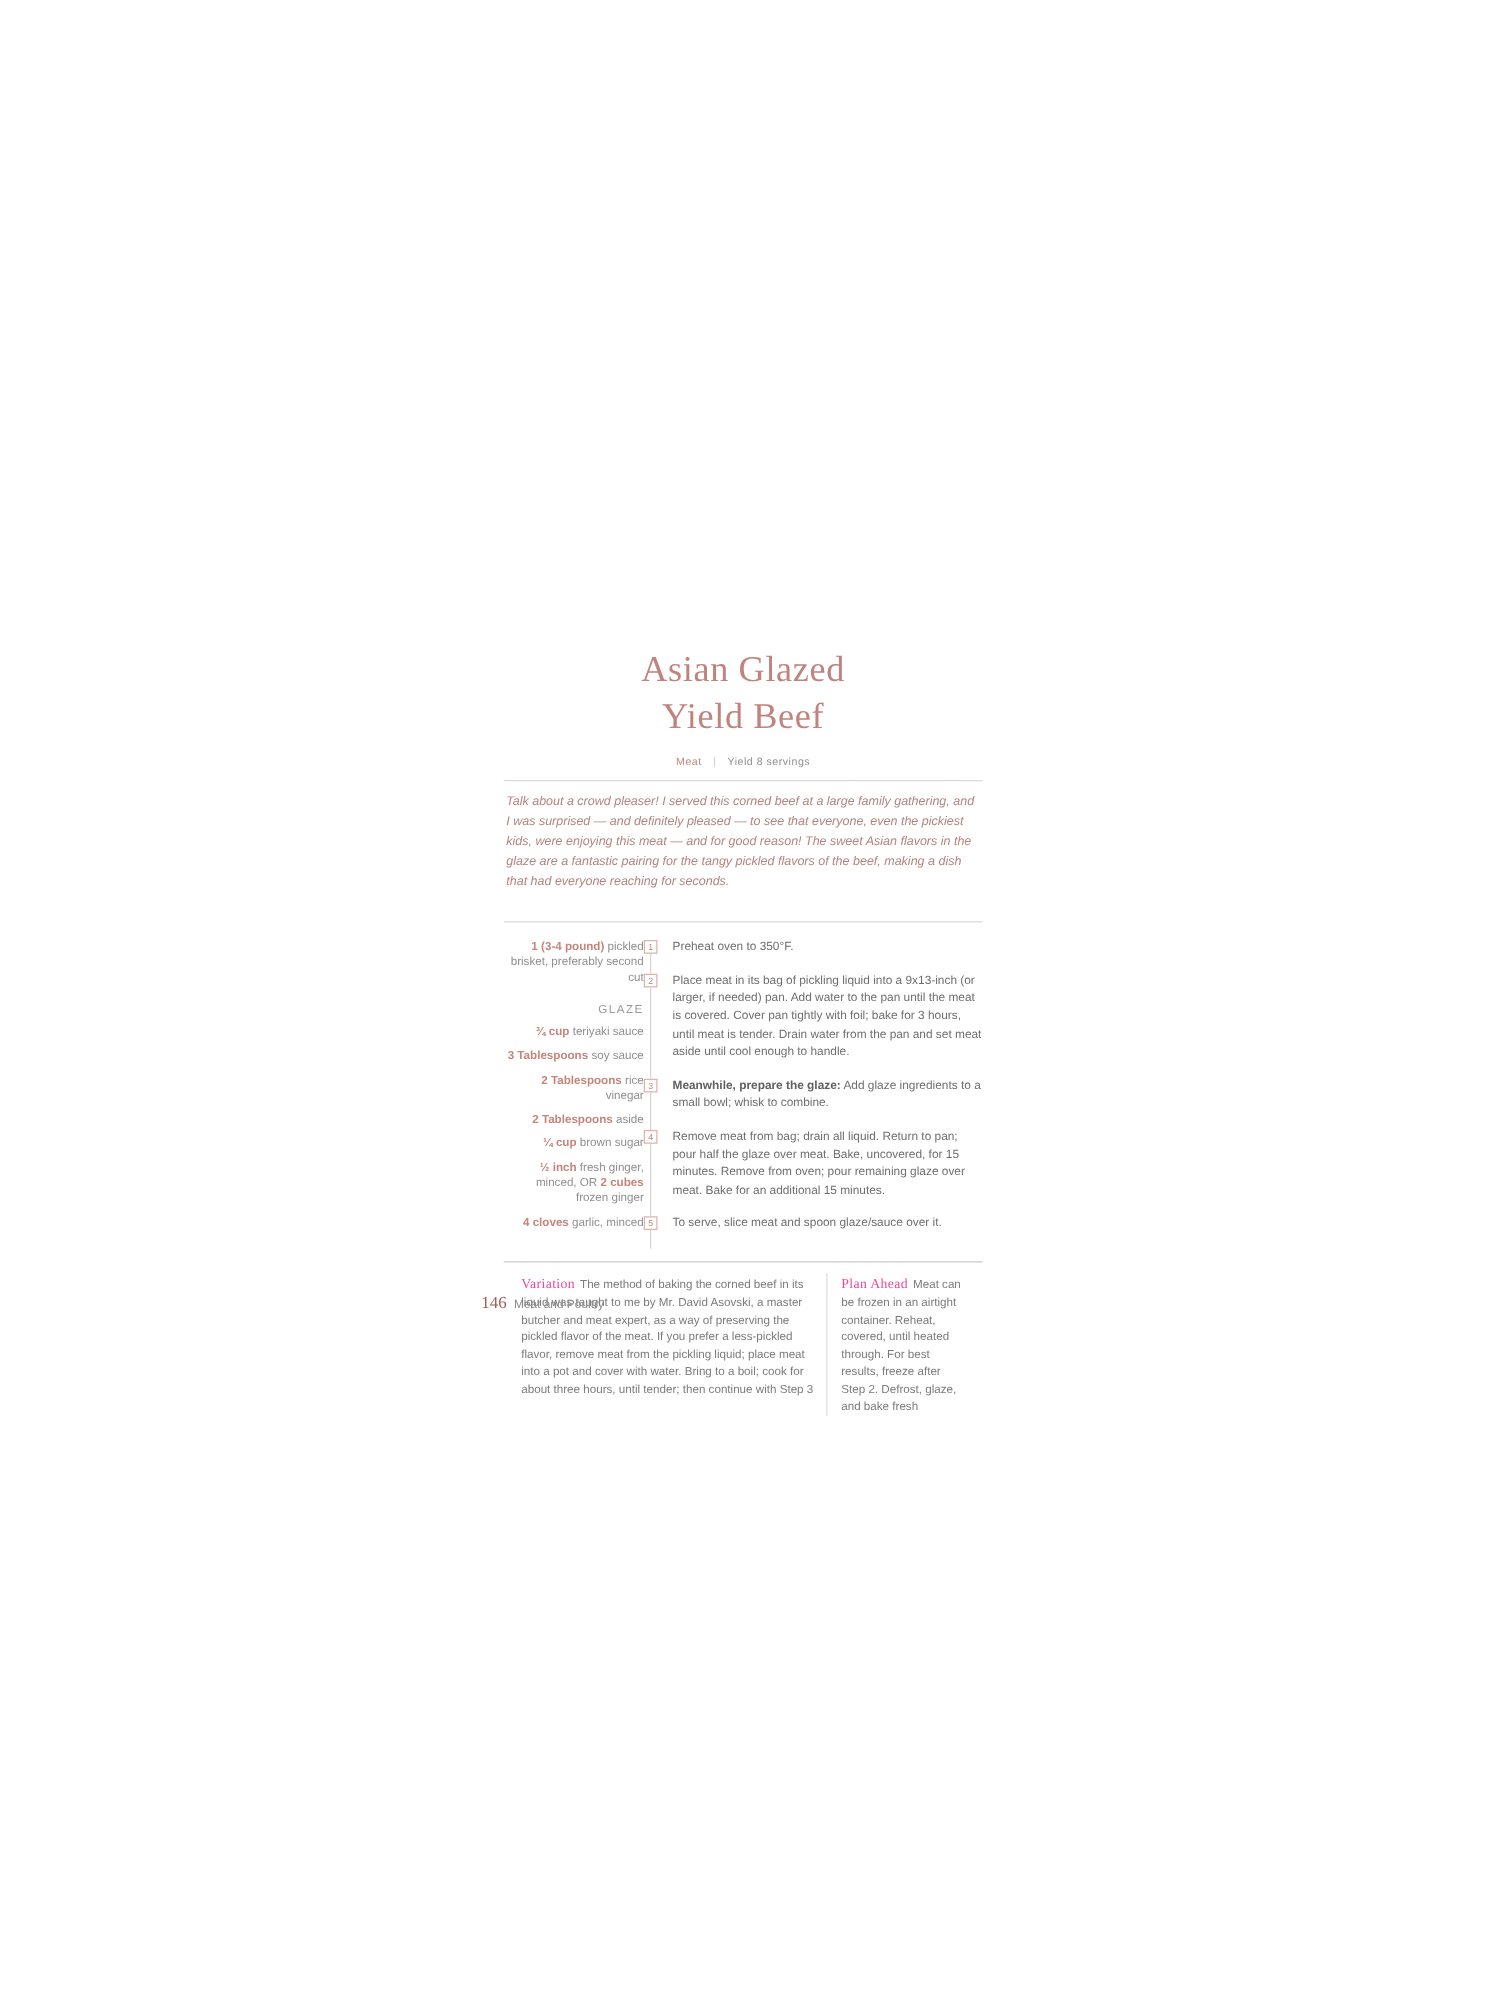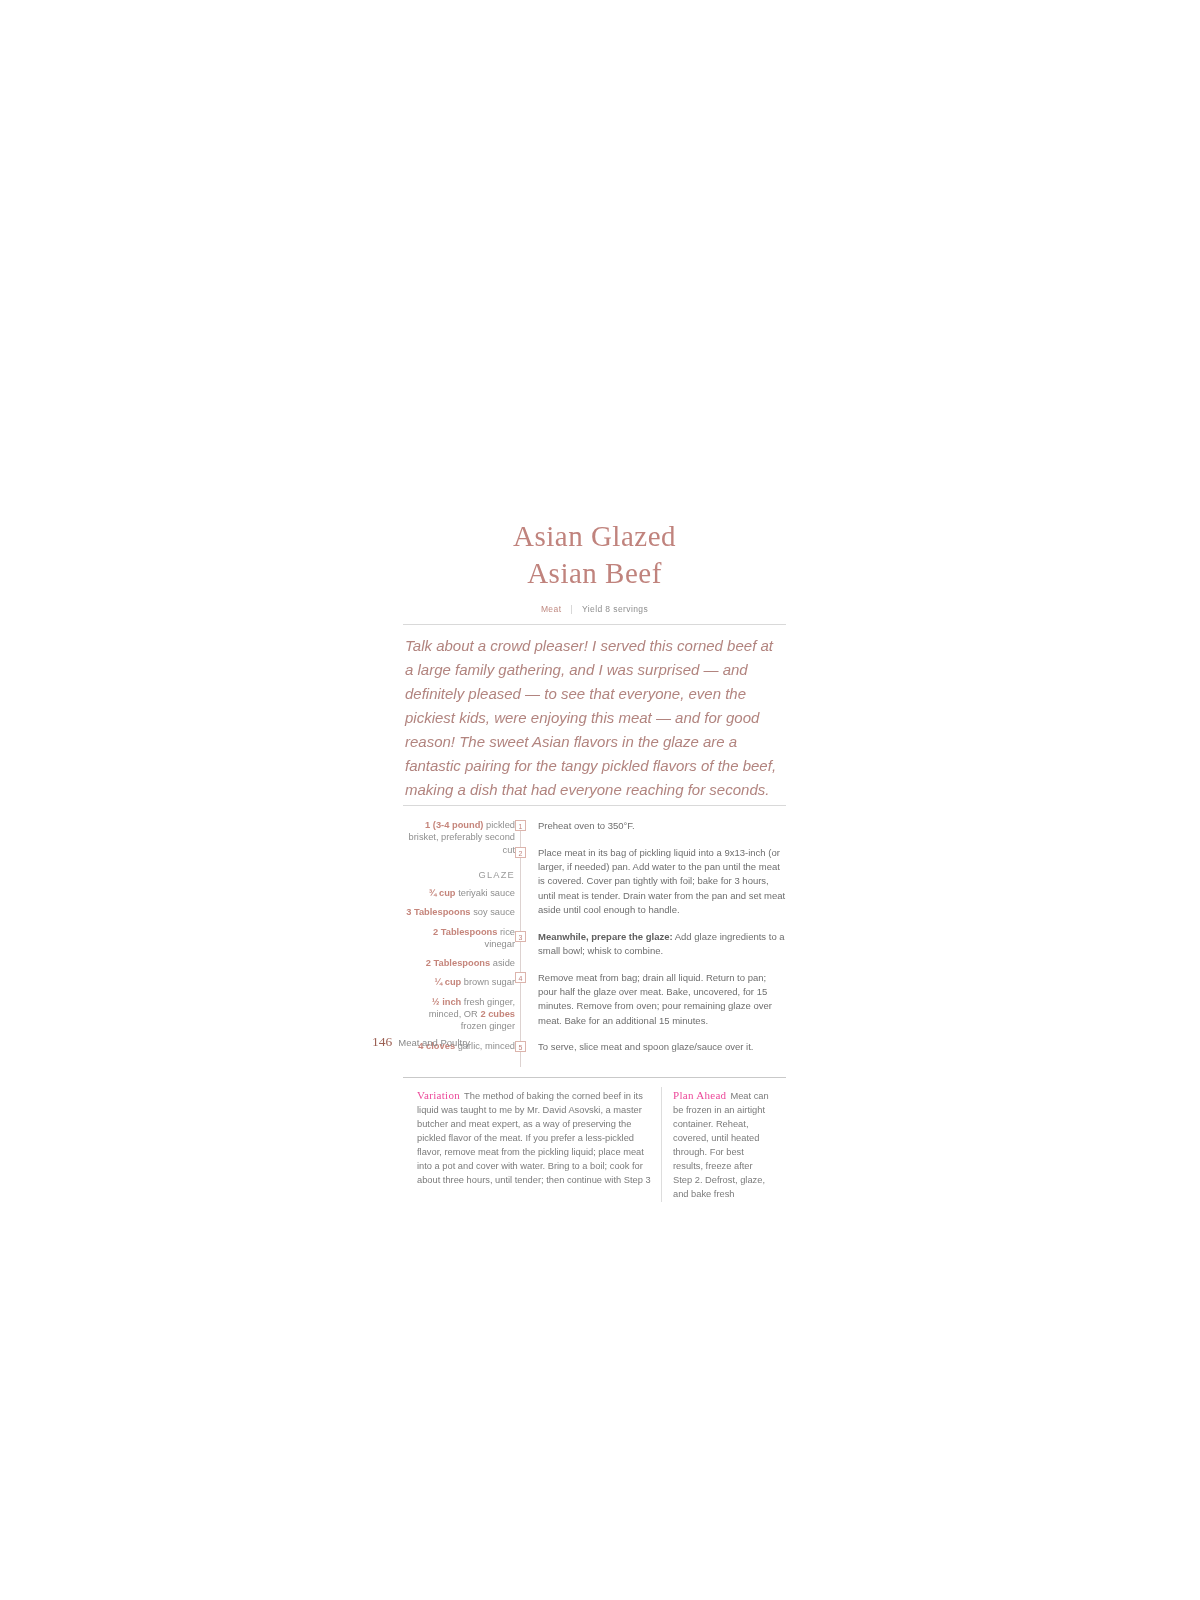--- a/index.html
+++ b/index.html
@@ -12,21 +12,21 @@
          font-size:29px;line-height:1.26;text-align:center;letter-spacing:.5px;}
 
   
   .meta{margin-top:13px;text-align:center;font-size:8.5px;letter-spacing:.4px;color:#8f8f8f;}
   .meta .cat{color:#c08a82;}
   .meta .sep{color:#c9c9c9;margin:0 9px;}
 
   .rule{border:0;border-top:1px solid #d9d9d9;margin:10px 0 0 0;}
 
   
-  .intro{margin:9px 2px 3px 2px;font-style:italic;font-size:15px;line-height:1.6;
+  .intro{margin:9px 2px 23px 2px;font-style:italic;font-size:10px;line-height:1.6;
          color:#b2847f;text-align:left;}
 
   
   .cols{display:flex;margin-top:13px;min-height:258px;align-items:flex-start;}
   .ing-col{width:112px;flex:0 0 112px;text-align:right;font-size:9.3px;line-height:1.32;color:#8f8f8f;}
   .ing{margin-bottom:7px;}
   .ing .hl{color:#c5857b;font-weight:bold;}
   .glaze{margin:13px 0 6px 0;color:#9a9a9a;letter-spacing:1.2px;font-size:9.3px;}
 
   .steps{flex:1;position:relative;padding-left:23px;font-size:9.5px;line-height:1.52;color:#6e6e6e;}
@@ -40,33 +40,33 @@
   
   .band{border-top:1px solid #c9c9c9;margin-top:0;padding-top:9px;display:flex;}
   .band .left{width:248px;flex:0 0 248px;padding-left:14px;box-sizing:border-box;}
   .band .vdiv{border-left:1px solid #dddddd;margin:0 0 0 10px;}
   .band .right{width:100px;flex:0 0 100px;padding-left:11px;}
   .band p{margin:0;font-size:9.3px;line-height:1.5;color:#7b7b7b;}
   .band .bh{font-family:"Liberation Serif",serif;font-size:11px;color:#ec4899;
             letter-spacing:.3px;margin-right:4px;}
 
   
-  .footer{position:absolute;left:372px;top:1034px;display:flex;align-items:baseline;gap:6px;}
+  .footer{position:absolute;left:385px;top:1034px;display:flex;align-items:baseline;gap:6px;}
   .footer .pg{font-family:"Liberation Serif",serif;font-size:13.5px;color:#9c6054;}
   .footer .sec{font-size:9.5px;color:#8a8a8a;}
 </style>
 </head>
 <body>
 
 <div class="canvas">
   <div class="sheet">
 
     <div class="title">
       <div>Asian Glazed</div>
-      <div>Asian Beef</div>
+      <div>Yield Beef</div>
     </div>
 
     <div class="meta">
       <span class="cat">Meat</span><span class="sep">|</span><span>Yield 8 servings</span>
     </div>
 
     <hr class="rule">
 
     <p class="intro">Talk about a crowd pleaser! I served this corned beef at a large family gathering, and I was surprised — and definitely pleased — to see that everyone, even the pickiest kids, were enjoying this meat — and for good reason! The sweet Asian flavors in the glaze are a fantastic pairing for the tangy pickled flavors of the beef, making a dish that had everyone reaching for seconds.</p>
 

